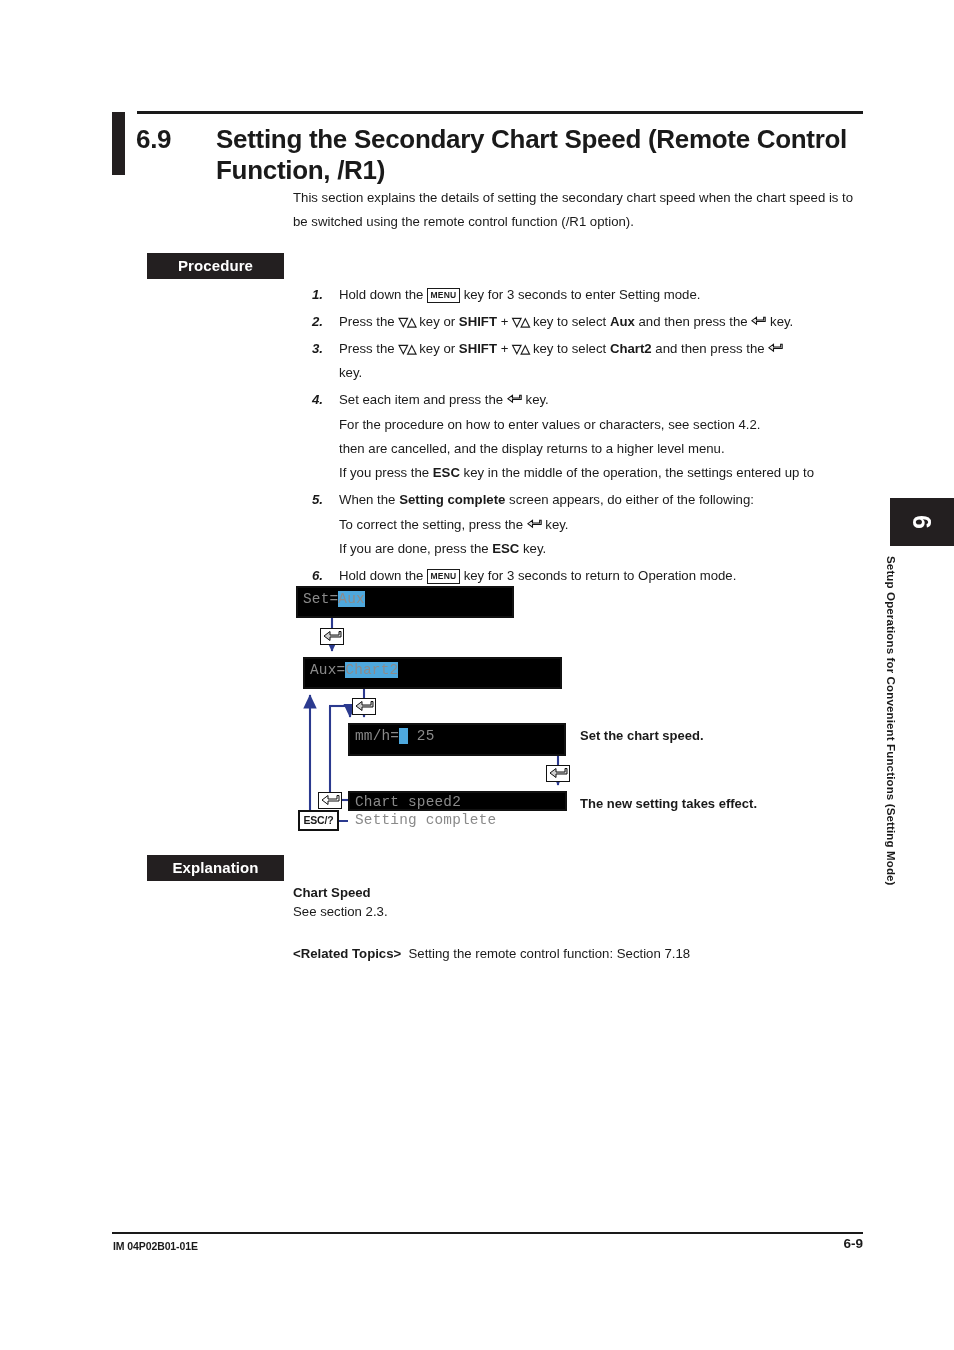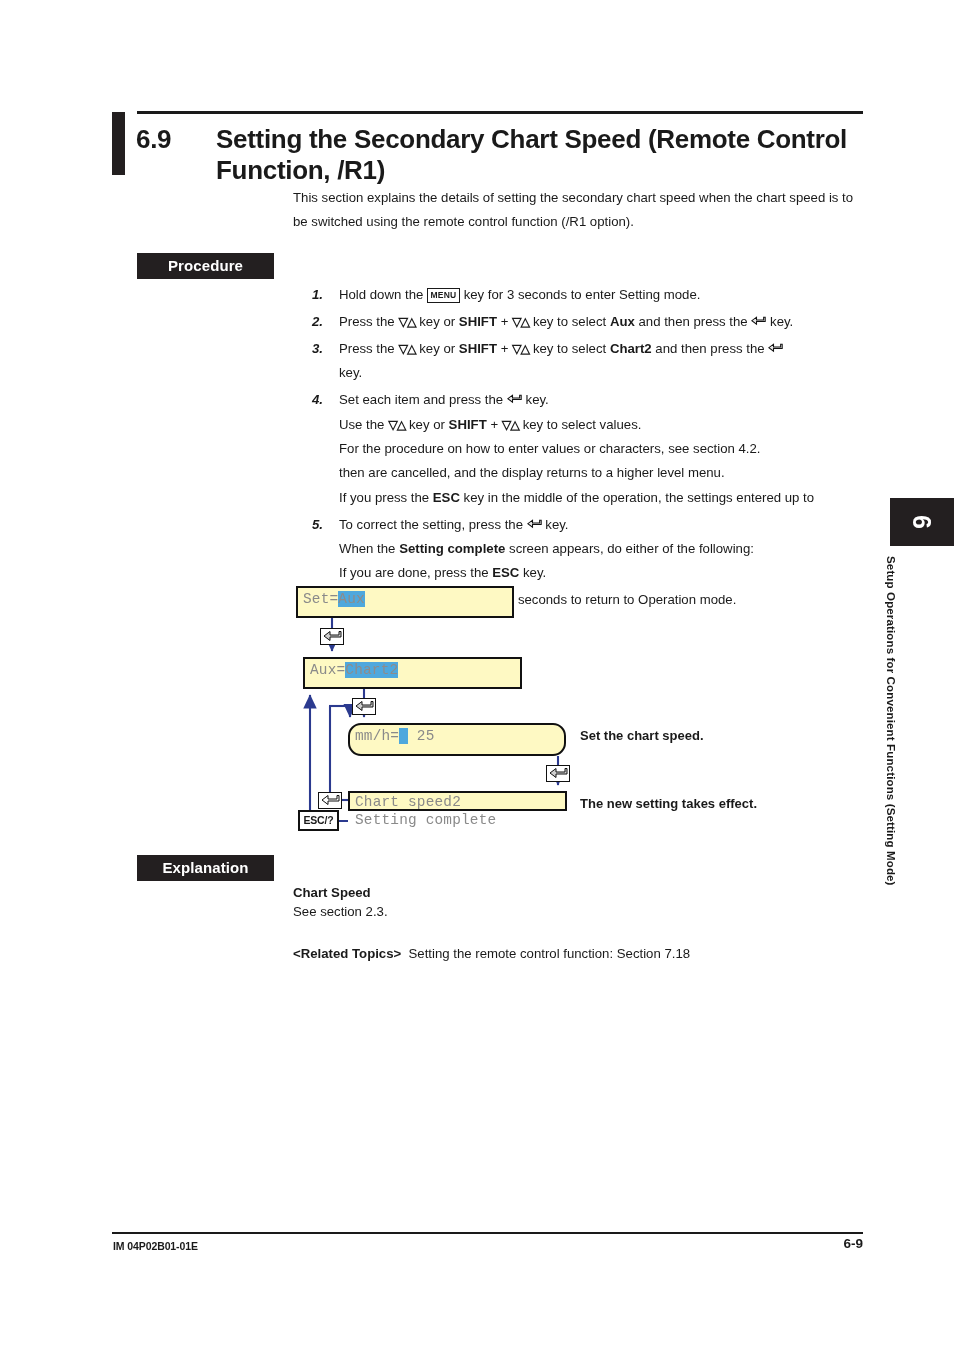--- a/index.html
+++ b/index.html
@@ -13,51 +13,51 @@
   
   .head-rule{position:absolute;left:137px;top:111px;width:726px;height:3px;background:#1a1a1a;}
   .head-bar{position:absolute;left:112px;top:112px;width:13px;height:63px;background:#231f20;}
   .sec-num{position:absolute;left:136px;top:124px;font-size:26px;font-weight:bold;letter-spacing:-.3px;}
   .sec-title{position:absolute;left:216px;top:124px;width:650px;font-size:26px;font-weight:bold;
              line-height:31px;letter-spacing:-.3px;}
   .intro{position:absolute;left:293px;top:186px;width:570px;font-size:13.2px;line-height:24px;}
 
   
   .blk-label{position:absolute;background:#231f20;color:#fff;font-size:15px;font-weight:bold;
-             padding:4px 0 5px 0;text-align:center;width:137px;letter-spacing:.1px;}
+             padding:4px 0 5px 0;text-align:center;width:137px;letter-spacing:.1px;margin-left:10px;}
   #lbl-proc{left:137px;top:253px;}
   #lbl-expl{left:137px;top:855px;}
 
   
   .steps{position:absolute;left:312px;top:283px;width:555px;font-size:13.2px;line-height:24.4px;}
   .step{position:relative;margin-bottom:2.5px;padding-left:27px;}
   .step .n{position:absolute;left:0;top:0;font-weight:bold;font-style:italic;}
   .step .ln{display:block;}
   b{font-weight:bold;}
 
   
   .k-menu{display:inline-block;border:1.6px solid #1a1a1a;border-radius:0;
           font-size:8.5px;font-weight:bold;line-height:1;padding:2.2px 2.6px 2.4px;
           vertical-align:1px;letter-spacing:.2px;}
   .k-ud{display:inline-block;font-size:12.5px;font-weight:bold;letter-spacing:-1px;vertical-align:0;}
   .k-ent{display:inline-block;width:15px;height:11px;vertical-align:-1px;position:relative;}
   .k-ent svg{position:absolute;left:0;top:0;}
 
   
   .diagram{position:absolute;left:0;top:0;width:954px;height:1350px;pointer-events:none;}
-  .lcd{position:absolute;border:2.3px solid #111;background:#fef9c3;box-sizing:border-box;padding-left:32px;}
+  .lcd{position:absolute;border:2.3px solid #111;background:#000000;box-sizing:border-box;padding-left:32px;}
   .lcd .txt{font-family:"Liberation Mono","DejaVu Sans Mono",monospace;
             font-size:14.4px;color:#8a8a8a;white-space:pre;line-height:17px;
             position:absolute;left:5px;top:3px;letter-spacing:.2px;}
   .hl{background:#4ea8dd;color:#8c8c8c;}
   .cur{background:#4ea8dd;color:#4ea8dd;}
 
   #box1{left:296px;top:586px;width:218px;height:32px;}
-  #box2{left:303px;top:657px;width:219px;height:32px;}
-  #box3{left:348px;top:723px;width:218px;height:33px;border-radius:13px;}
+  #box2{left:303px;top:657px;width:259px;height:32px;}
+  #box3{left:348px;top:723px;width:218px;height:33px;}
   #box4{left:348px;top:791px;width:219px;height:20px;}
   #box4 .txt{line-height:17.5px;top:1px;}
 
   
   .kbox{position:absolute;border:1.6px solid #111;background:#fff;
         width:24px;height:17px;box-sizing:border-box;}
   .kbox svg{position:absolute;left:2px;top:2px;}
   #k1{left:320px;top:628px;}
   #k2{left:352px;top:698px;}
   #k3{left:546px;top:765px;}
@@ -118,31 +118,30 @@
         <span class="ln">Press the <span class="k-ud">▽△</span> key or <b>SHIFT</b> + <span class="k-ud">▽△</span> key to select <b>Chart2</b> and then press the <span class="k-ent"><svg width="15" height="11" viewBox="0 0 19 12">
               <path d="M7,0.5 L7,4 L16,4 L16,0.5 L18,0.5 L18,6 L7,6 L7,9.5 L1,5 Z" fill="#e8e8e8" stroke="#111" stroke-width="1.3"></path>
             </svg></span></span>
         <span class="ln">key.</span>
       </div>
       <div class="step">
         <span class="n">4.</span>
         <span class="ln">Set each item and press the <span class="k-ent"><svg width="15" height="11" viewBox="0 0 19 12">
               <path d="M7,0.5 L7,4 L16,4 L16,0.5 L18,0.5 L18,6 L7,6 L7,9.5 L1,5 Z" fill="#e8e8e8" stroke="#111" stroke-width="1.3"></path>
             </svg></span> key.</span>
-        <span class="ln">Use the <span class="k-ud">▽△</span> key or <b>SHIFT</b> + <span class="k-ud">▽△</span> key to select values.</span>
         <span class="ln">For the procedure on how to enter values or characters, see section 4.2.</span>
         <span class="ln">then are cancelled, and the display returns to a higher level menu.</span>
         <span class="ln">If you press the <b>ESC</b> key in the middle of the operation, the settings entered up to</span>
       </div>
       <div class="step">
         <span class="n">5.</span>
+        <span class="ln">When the <b>Setting complete</b> screen appears, do either of the following:</span>
         <span class="ln">To correct the setting, press the <span class="k-ent"><svg width="15" height="11" viewBox="0 0 19 12">
               <path d="M7,0.5 L7,4 L16,4 L16,0.5 L18,0.5 L18,6 L7,6 L7,9.5 L1,5 Z" fill="#e8e8e8" stroke="#111" stroke-width="1.3"></path>
             </svg></span> key.</span>
-        <span class="ln">When the <b>Setting complete</b> screen appears, do either of the following:</span>
         <span class="ln">If you are done, press the <b>ESC</b> key.</span>
       </div>
       <div class="step">
         <span class="n">6.</span>
         <span class="ln">Hold down the <span class="k-menu">MENU</span> key for 3 seconds to return to Operation mode.</span>
       </div>
     </div>
 
   <div class="diagram">
 

